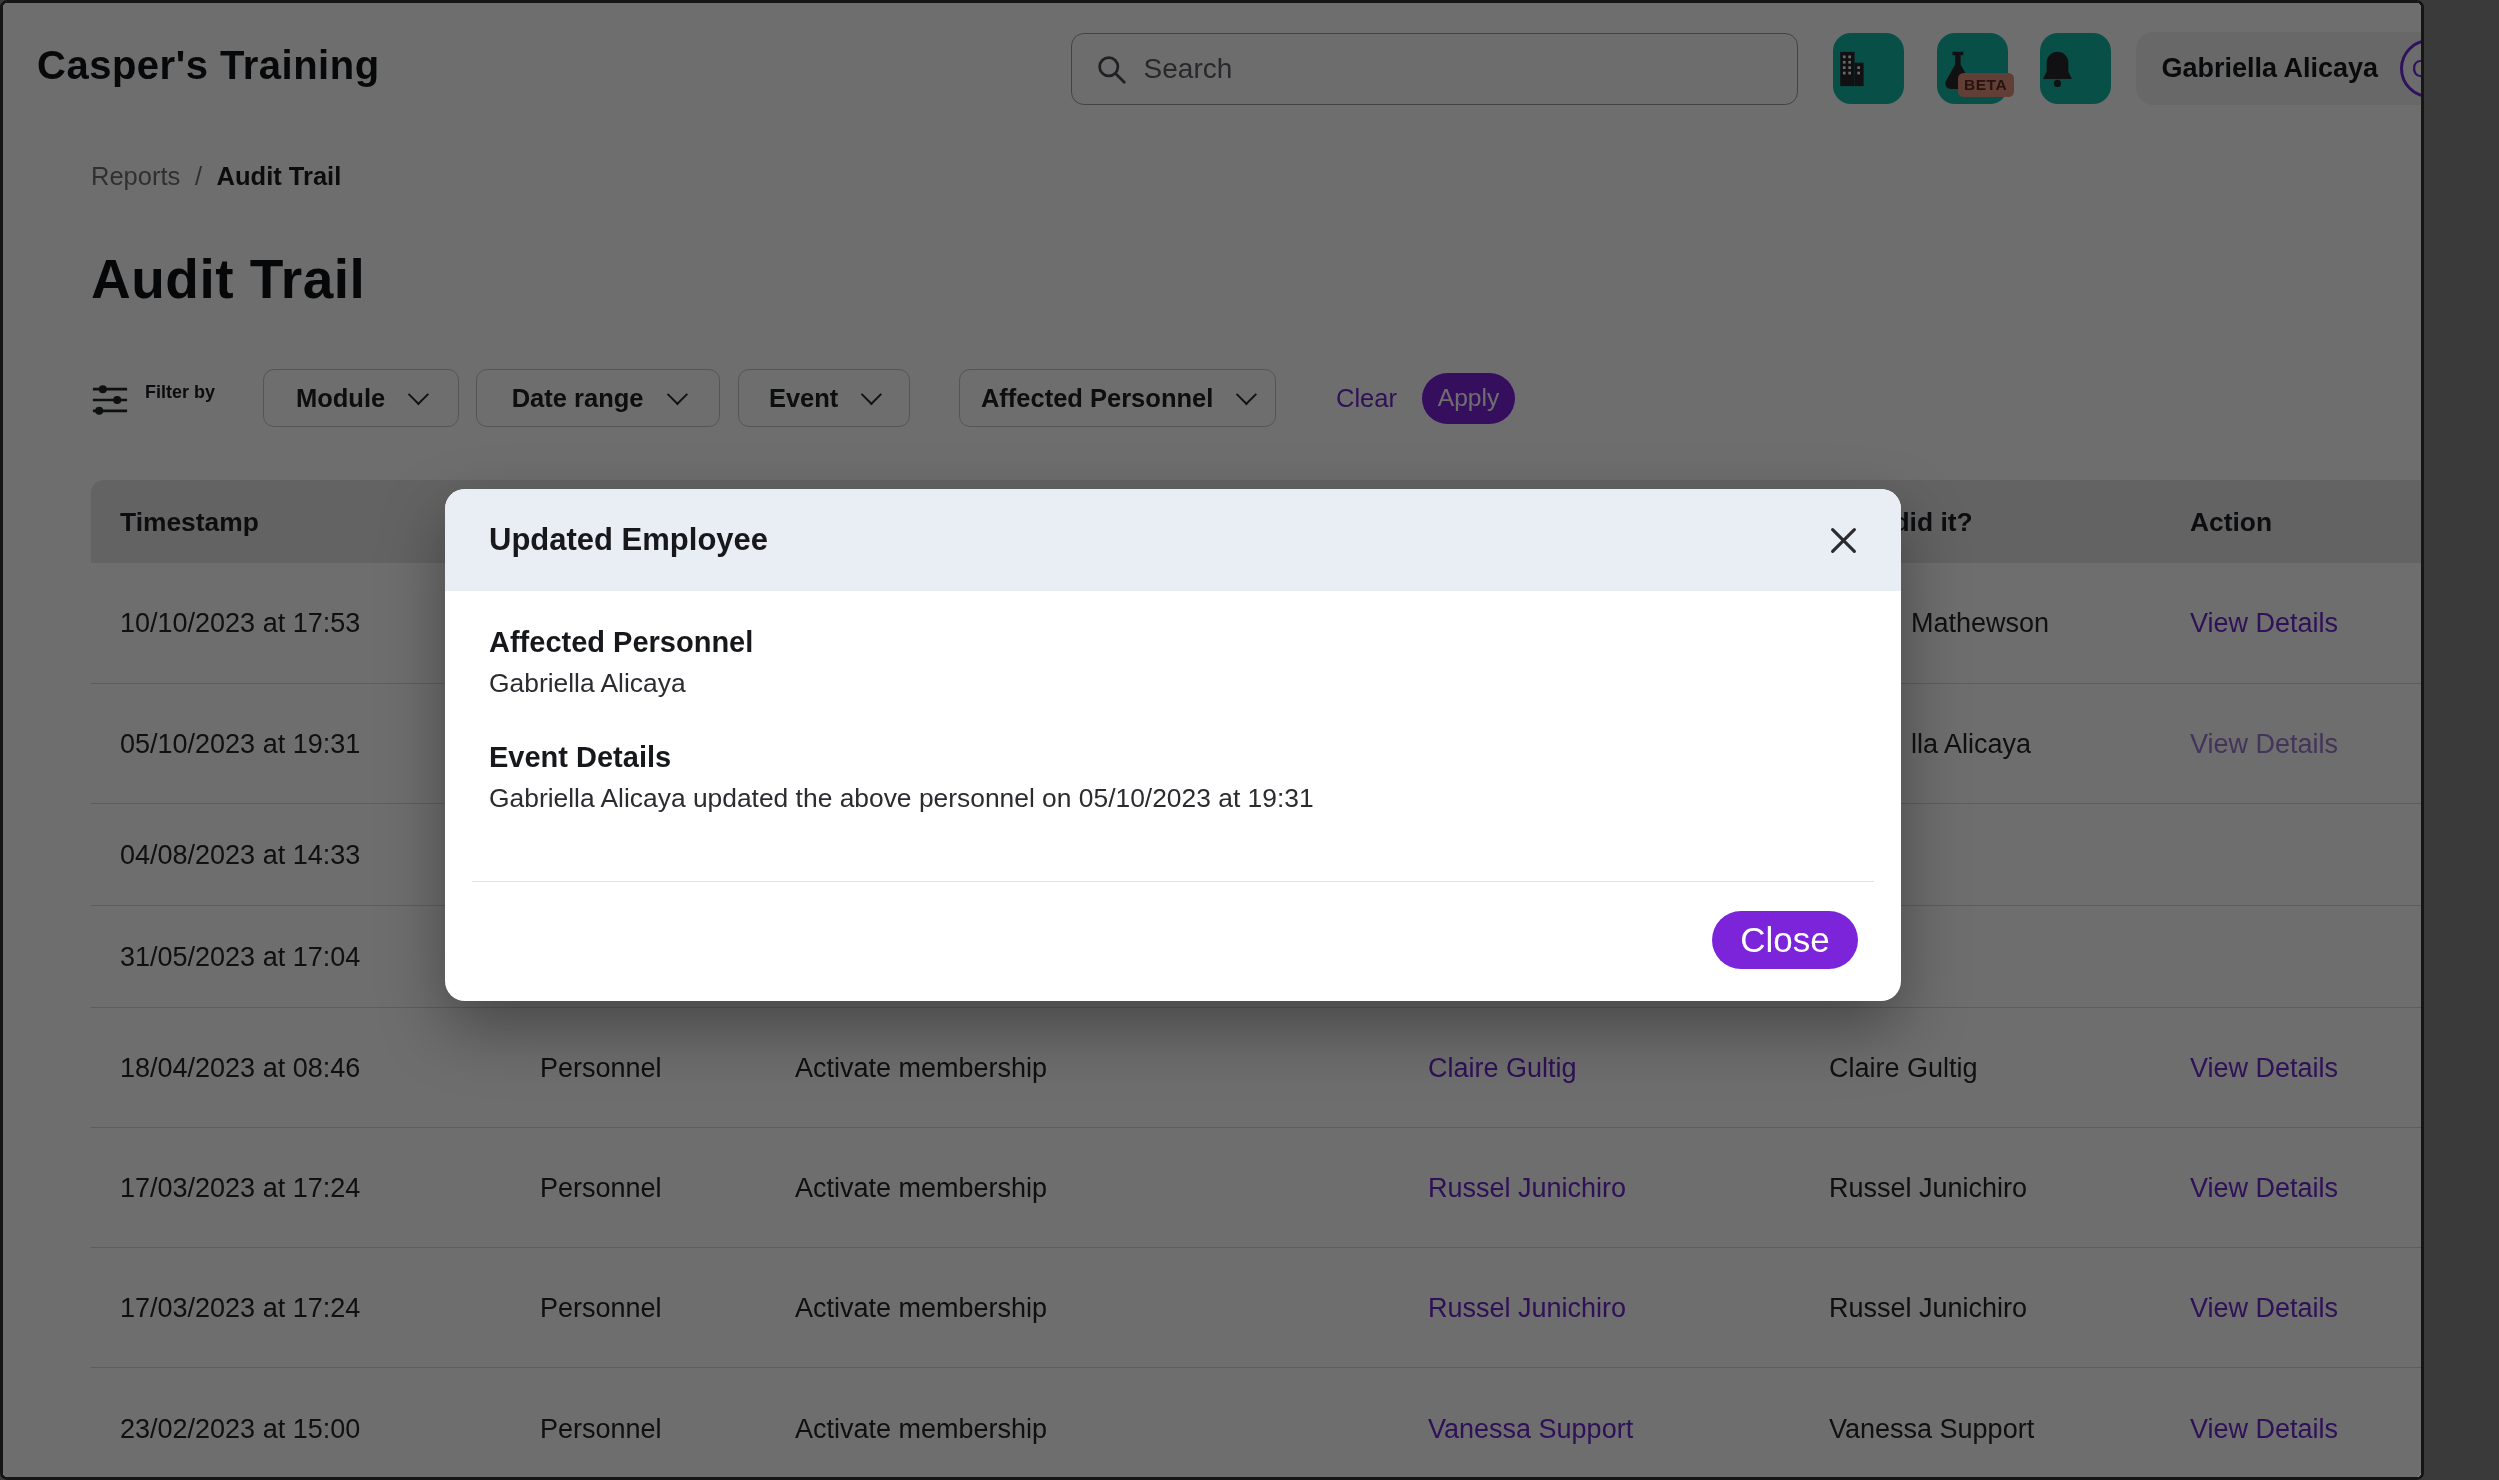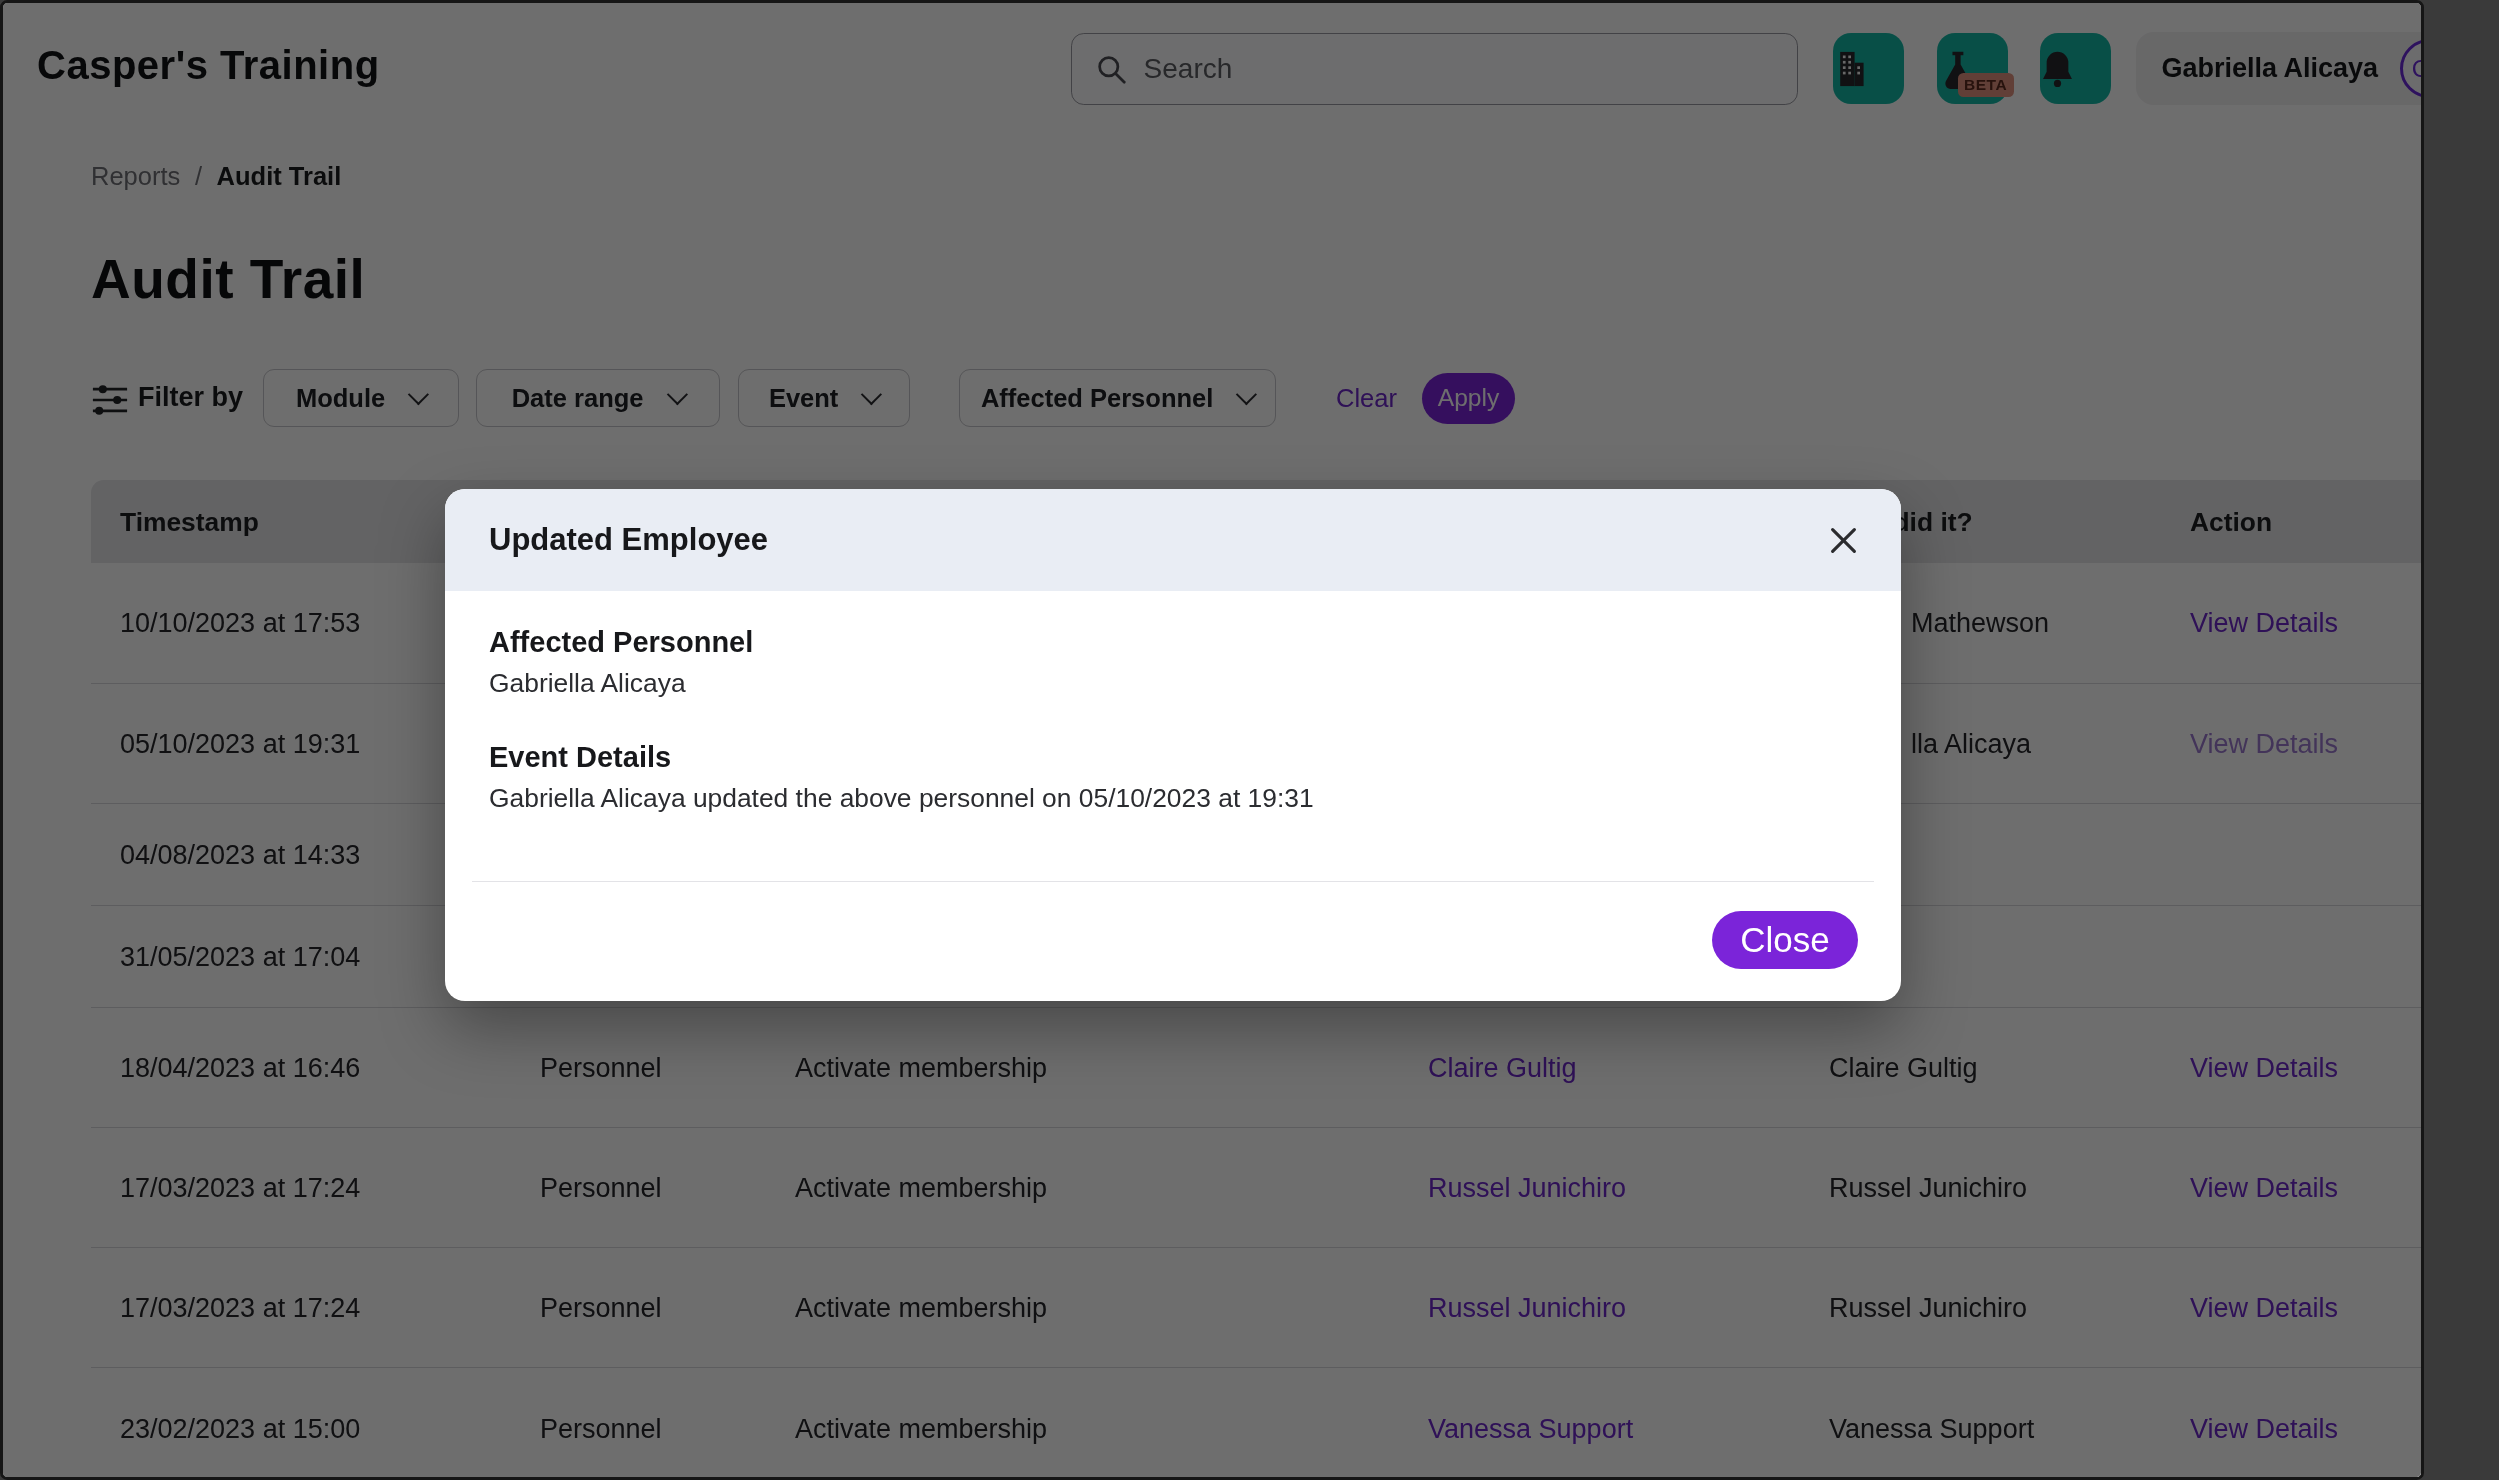--- a/index.html
+++ b/index.html
@@ -38,21 +38,21 @@
     margin-left:auto;width:53px;height:53px;border-radius:50%;border:3.6px solid #6c2bd9;
     color:#6c2bd9;display:flex;align-items:center;justify-content:center;
     font-size:24px;font-weight:500;background:#fbfbfd;
   }
   
   .breadcrumb{position:absolute;left:88px;top:159px;font-size:25.5px;display:flex;gap:14.6px;}
   .bc-parent{color:#6f7076;} .bc-sep{color:#6f7076;} .bc-current{color:#1b1c1e;font-weight:700;}
   .page-title{position:absolute;left:88px;top:244px;font-size:55px;font-weight:800;color:#101114;letter-spacing:0.5px;}
   
   .filters{position:absolute;left:88px;top:366px;height:58px;width:2334px;}
-  .filters .flabel{position:absolute;left:47px;top:12.8px;font-size:27px;font-weight:700;color:#1b1c1f;}
+  .filters .flabel{position:absolute;left:54px;top:12.8px;font-size:18px;font-weight:700;color:#1b1c1f;}
   .fbtn{
     position:absolute;top:0;height:58px;box-sizing:border-box;border:1.8px solid #c6c6cb;border-radius:11px;
     background:#fff;display:flex;align-items:center;justify-content:center;gap:26px;
     font-size:25.5px;font-weight:700;color:#202125;
   }
   .fbtn.b0{left:172px;width:196px;} .fbtn.b1{left:385px;width:244px;}
   .fbtn.b2{left:647px;width:172px;} .fbtn.b3{left:868px;width:317px;}
   .chev{width:12.8px;height:12.8px;border-right:2.7px solid #2a2b2f;border-bottom:2.7px solid #2a2b2f;transform:rotate(45deg);margin-top:-7.3px;}
   .clear-link{position:absolute;left:1245px;top:14.6px;font-size:25.5px;color:#6d28c9;}
   .apply-btn{
@@ -222,21 +222,21 @@
   </div>
         <div class="row" style="height: 101px;">
     <span class="cell c-ts">31/05/2023 at 17:04</span>
     <span class="cell c-mod"></span>
     <span class="cell c-ev"></span>
     <a class="cell c-aff link"></a>
     <span class="cell c-who"></span>
     <a class="cell c-act link"></a>
   </div>
         <div class="row" style="height: 119px;">
-    <span class="cell c-ts">18/04/2023 at 16:46</span>
+    <span class="cell c-ts">18/04/2023 at 08:46</span>
     <span class="cell c-mod">Personnel</span>
     <span class="cell c-ev">Activate membership</span>
     <a class="cell c-aff link">Claire Gultig</a>
     <span class="cell c-who">Claire Gultig</span>
     <a class="cell c-act link">View Details</a>
   </div>
         <div class="row" style="height: 119px;">
     <span class="cell c-ts">17/03/2023 at 17:24</span>
     <span class="cell c-mod">Personnel</span>
     <span class="cell c-ev">Activate membership</span>

